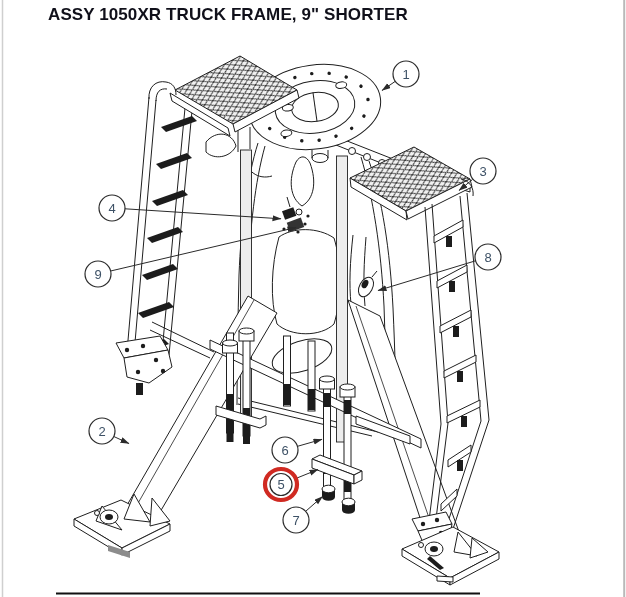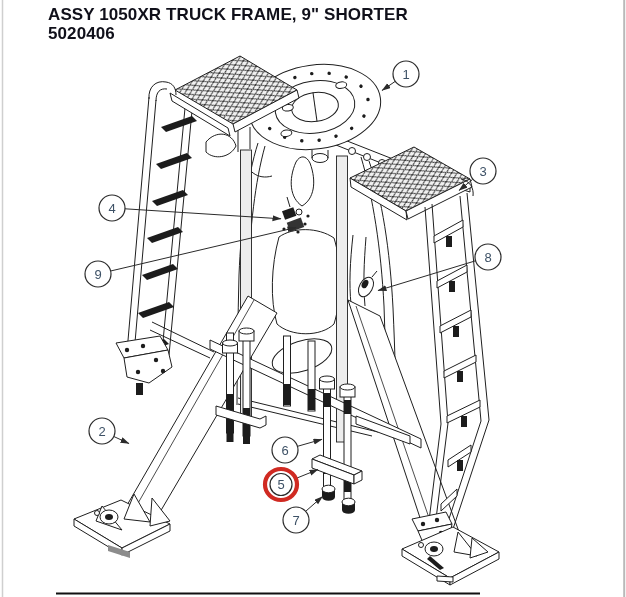--- a/index.html
+++ b/index.html
@@ -18,21 +18,20 @@
   .bnum{font-family:"Liberation Sans", sans-serif;font-size:13px;fill:#3d5166;text-anchor:middle;}
   .leader{stroke:#2b2b2b;stroke-width:1;fill:none;}
 </style>
 </head>
 <body>
 
 <div id="stage">
 
   <div id="title-block">
     <div>ASSY 1050XR TRUCK FRAME, 9" SHORTER</div>
-    <div>5020406</div>
   </div>
 
   <svg width="626" height="597" viewBox="0 0 626 597">
     <defs>
       <marker id="arw" markerWidth="10" markerHeight="8" refX="8.5" refY="3" orient="auto" markerUnits="userSpaceOnUse">
         <path d="M0,0 L9,3 L0,6 Z" fill="#2b2b2b"></path>
       </marker>
       <pattern id="mesh" width="9" height="5.4" patternUnits="userSpaceOnUse" patternTransform="rotate(-27)">
         <rect width="9" height="5.4" fill="#f2f2f2"></rect>
         <path d="M0,2.7 L4.5,0 L9,2.7 L4.5,5.4 Z" fill="none" stroke="#181818" stroke-width="0.9"></path>

